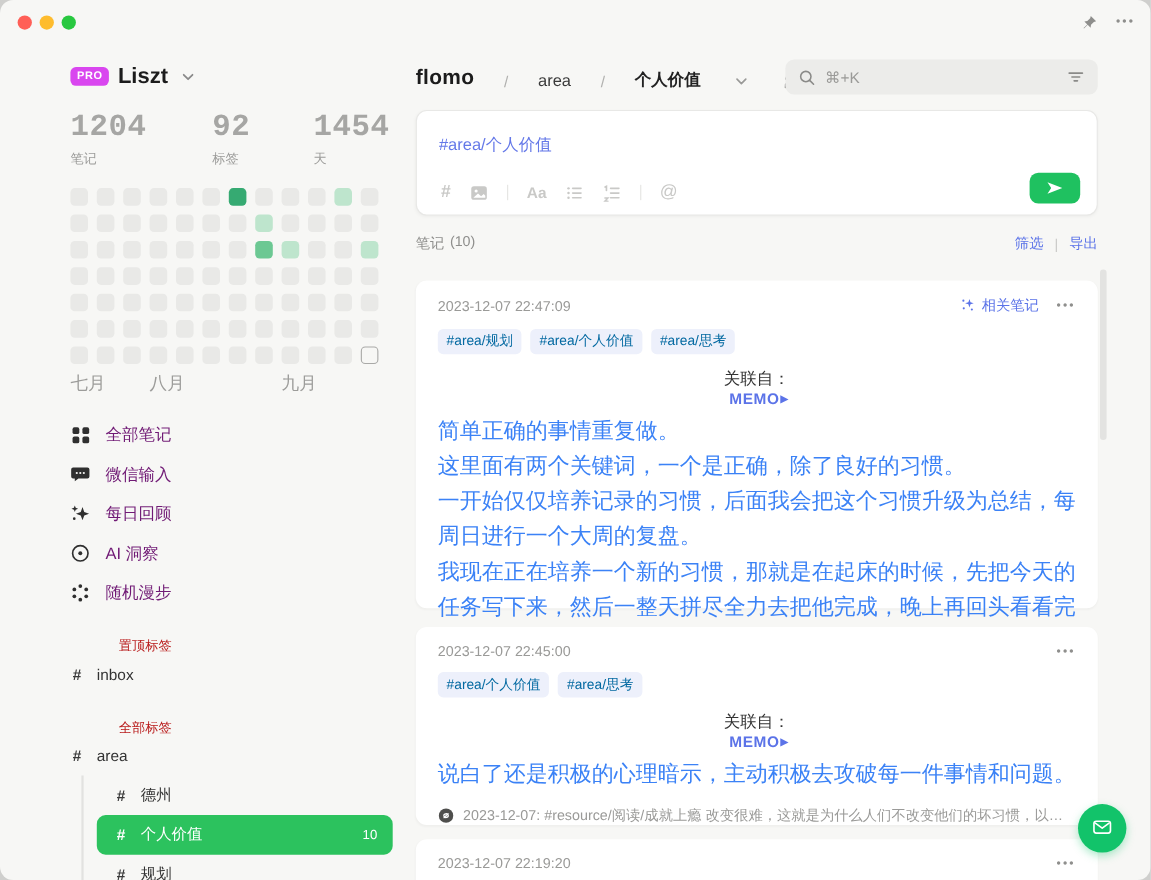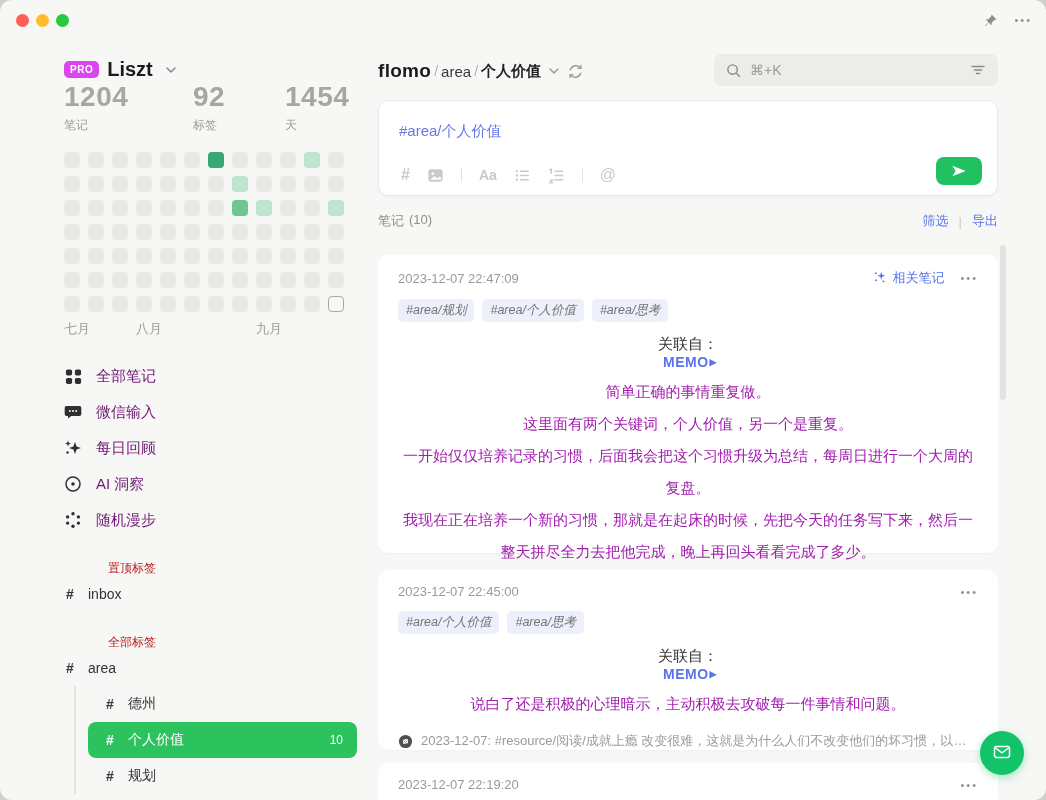--- a/index.html
+++ b/index.html
@@ -12,48 +12,48 @@
   .tl-green{left:56px;background:#28c840;}
   .win-actions{position:absolute;top:10px;right:14px;display:flex;align-items:center;gap:16px;color:#8e8e8c;}
   .pin-ic svg{display:block;}
   .dots-ic{font-size:11px;letter-spacing:2px;color:#8e8e8c;line-height:20px;}
   
   .sidebar{position:absolute;left:64px;top:0;width:300px;}
   .profile-row{margin-top:58px;display:flex;align-items:center;gap:8px;}
   .pro-badge{background:#d946ef;color:#fff;font-size:10px;font-weight:bold;padding:3px 6px;border-radius:5px;letter-spacing:.5px;text-align:right;}
   .username{font-size:20px;font-weight:bold;color:#1c1c1c;}
   .chev{color:#8a8a8a;margin-left:2px;display:flex;}
-  .stats-row{display:flex;}
+  .stats-row{margin-top:20px;display:flex;font-family:Liberation Mono, monospace;}
   .stat{display:flex;flex-direction:column;}
   .stat:nth-child(1){width:129px;}
   .stat:nth-child(2){width:92px;}
   .stat-value{font-size:28px;font-weight:bold;color:#a6a6a4;letter-spacing:.5px;}
   .stat-label{font-size:12px;color:#9c9c9a;margin-top:4px;}
   .heatmap{margin-top:18px;display:grid;grid-template-columns:repeat(12,16px);grid-auto-rows:16px;gap:8px;width:280px;}
   .hm-cell{width:16px;height:16px;border-radius:4px;background:#e9e9e7;}
   .hm-today{background:#f7f7f5;border:1.5px solid #a9a9a7;box-sizing:border-box;}
   .hm-months{position:relative;height:16px;margin-top:8px;}
-  .hm-month{position:absolute;top:0;font-size:13px;color:#9c9c9a;}
+  .hm-month{position:absolute;top:0;font-size:16px;color:#9c9c9a;}
   .menu{margin-top:22px;}
   .menu-item{height:36px;display:flex;align-items:center;gap:14px;cursor:pointer;}
   .mi-icon{width:18px;height:18px;color:#2f2f2f;display:flex;align-items:center;justify-content:center;}
   .mi-label{font-size:15px;color:#701a75;}
   .section-title{font-size:12px;color:#b91c1c;margin-top:22px;height:16px;line-height:16px;margin-left:44px;}
   .tag-row{height:36px;display:flex;align-items:center;gap:12px;cursor:pointer;}
   .tag-hash{font-size:14px;font-weight:bold;color:#3a3a3a;width:12px;text-align:center;}
   .tag-label{font-size:14px;color:#333;}
   .tag-children{margin-left:10px;border-left:2px solid #e2e2e0;padding-left:0;}
   .tag-child{height:36px;display:flex;align-items:center;gap:12px;margin-left:12px;padding:0 14px 0 16px;border-radius:8px;cursor:pointer;width:239px;}
   .tag-child.selected{background:#2cc25e;}
   .tag-child.selected .tag-hash,.tag-child.selected .tag-label{color:#fff;}
   .tag-count{margin-left:auto;font-size:12px;color:#fff;}
   
   .main{position:absolute;left:378px;top:0;width:620px;height:800px;}
   .main-header{position:absolute;top:54px;left:0;width:100%;height:34px;display:flex;align-items:center;}
-  .breadcrumb{display:flex;align-items:center;gap:3px;}
+  .breadcrumb{display:flex;align-items:flex-end;gap:27px;}
   .bc-logo{font-size:19px;font-weight:800;color:#1c1c1c;letter-spacing:.3px;}
   .bc-sep{font-size:14px;color:#b0b0ae;}
   .bc-item{font-size:15px;color:#3a3a3a;}
   .bc-current{font-size:15px;color:#222;font-weight:bold;}
   .bc-chev,.refresh{color:#9a9a98;display:flex;margin-left:2px;cursor:pointer;}
   .searchbar{position:absolute;right:0;top:0;width:284px;height:32px;background:#ececea;border-radius:8px;display:flex;align-items:center;padding:0 12px;box-sizing:border-box;gap:9px;cursor:pointer;}
   .search-text{font-size:14px;color:#9a9a98;flex:1;}
   .search-ic,.filter-ic{display:flex;color:#8a8a88;}
   
   .composer{position:absolute;top:100px;left:0;width:620px;height:96px;background:#fff;border:1px solid #e8e8e6;border-radius:10px;box-sizing:border-box;box-shadow:0 1px 3px rgba(0,0,0,.04);}
@@ -72,26 +72,26 @@
   .note-card{position:absolute;left:0;width:620px;background:#fff;border-radius:10px;box-sizing:border-box;padding:14px 20px 16px;box-shadow:0 1px 2px rgba(0,0,0,.03);}
   .nc1{top:255px;height:298px;}
   .nc2{top:570px;height:180px;}
   .nc3{top:763px;height:80px;}
   .card-header{display:flex;align-items:center;}
   .card-date{font-size:13px;color:#9a9a98;}
   .card-right{margin-left:auto;display:flex;align-items:center;gap:16px;}
   .related{display:flex;align-items:center;gap:5px;color:#5b73e8;font-size:13px;cursor:pointer;}
   .card-dots{font-size:11px;letter-spacing:2px;color:#8f8f8d;cursor:pointer;line-height:12px;}
   .tags-row{margin-top:12px;display:flex;gap:8px;}
-  .tag-pill{background:#edf0fb;color:#737373;font-size:12.5px;padding:3px 8px;border-radius:5px;cursor:pointer;font-style:italic;}
+  .tag-pill{background:#edf0fb;color:#0369a1;font-size:12.5px;padding:3px 8px;border-radius:5px;cursor:pointer;}
   .linked-row{margin-top:13px;display:flex;align-items:center;font-size:15px;color:#333;flex-direction:column;}
   .memo-link{color:#5b73e8;font-weight:bold;font-size:14px;letter-spacing:.5px;margin-left:4px;cursor:pointer;display:flex;align-items:center;}
   .memo-arrow{font-size:9px;margin-left:1px;}
   .card-content{margin-top:6px;}
-  .card-content p{margin:0;font-size:15px;line-height:32px;color:#a21caf;text-align:center;}
+  .card-content p{margin:0;font-size:20px;line-height:32px;color:#3b82f6;}
   .backlink-row{margin-top:12px;display:flex;align-items:center;gap:8px;overflow:hidden;cursor:pointer;}
   .backlink-ic{flex:0 0 auto;display:flex;}
   .backlink-text{font-size:13px;color:#9a9a98;white-space:nowrap;overflow:hidden;text-overflow:ellipsis;}
   
   .fab{position:absolute;left:980px;top:731px;width:44px;height:44px;border-radius:50%;background:#12c36a;border:none;display:flex;align-items:center;justify-content:center;box-shadow:0 3px 8px rgba(18,195,106,.35);cursor:pointer;}
   .scroll-thumb{position:absolute;left:1000px;top:245px;width:6px;height:155px;border-radius:3px;background:#e3e3e1;}
 </style>
 </head>
 <body>
 
@@ -442,21 +442,21 @@
             <span class="tag-pill">#area/规划</span>
             <span class="tag-pill">#area/个人价值</span>
             <span class="tag-pill">#area/思考</span>
           </div>
           <div class="linked-row">
             <span>关联自：</span>
             <span class="memo-link">MEMO<span class="memo-arrow">▶</span></span>
           </div>
           <div class="card-content">
             <p>简单正确的事情重复做。</p>
-            <p>这里面有两个关键词，个人价值，另一个是重复。</p>
+            <p>这里面有两个关键词，一个是正确，除了良好的习惯。</p>
             <p>一开始仅仅培养记录的习惯，后面我会把这个习惯升级为总结，每周日进行一个大周的复盘。</p>
             <p>我现在正在培养一个新的习惯，那就是在起床的时候，先把今天的任务写下来，然后一整天拼尽全力去把他完成，晚上再回头看看完成了多少。</p>
           </div>
           <div class="backlink-row">
             <span class="backlink-ic">
               <svg width="15" height="15" viewBox="0 0 16 16">
                 <circle cx="8" cy="8" r="7" fill="#4f4f4d"></circle>
                 <path d="M6 10 L10 6 M9.6 9.4 A1.9 1.9 0 0 0 6.9 6.7 M6.4 6.6 A1.9 1.9 0 0 0 9.1 9.3" stroke="#ffffff" stroke-width="1.2" stroke-linecap="round" fill="none"></path>
               </svg>
             </span>

